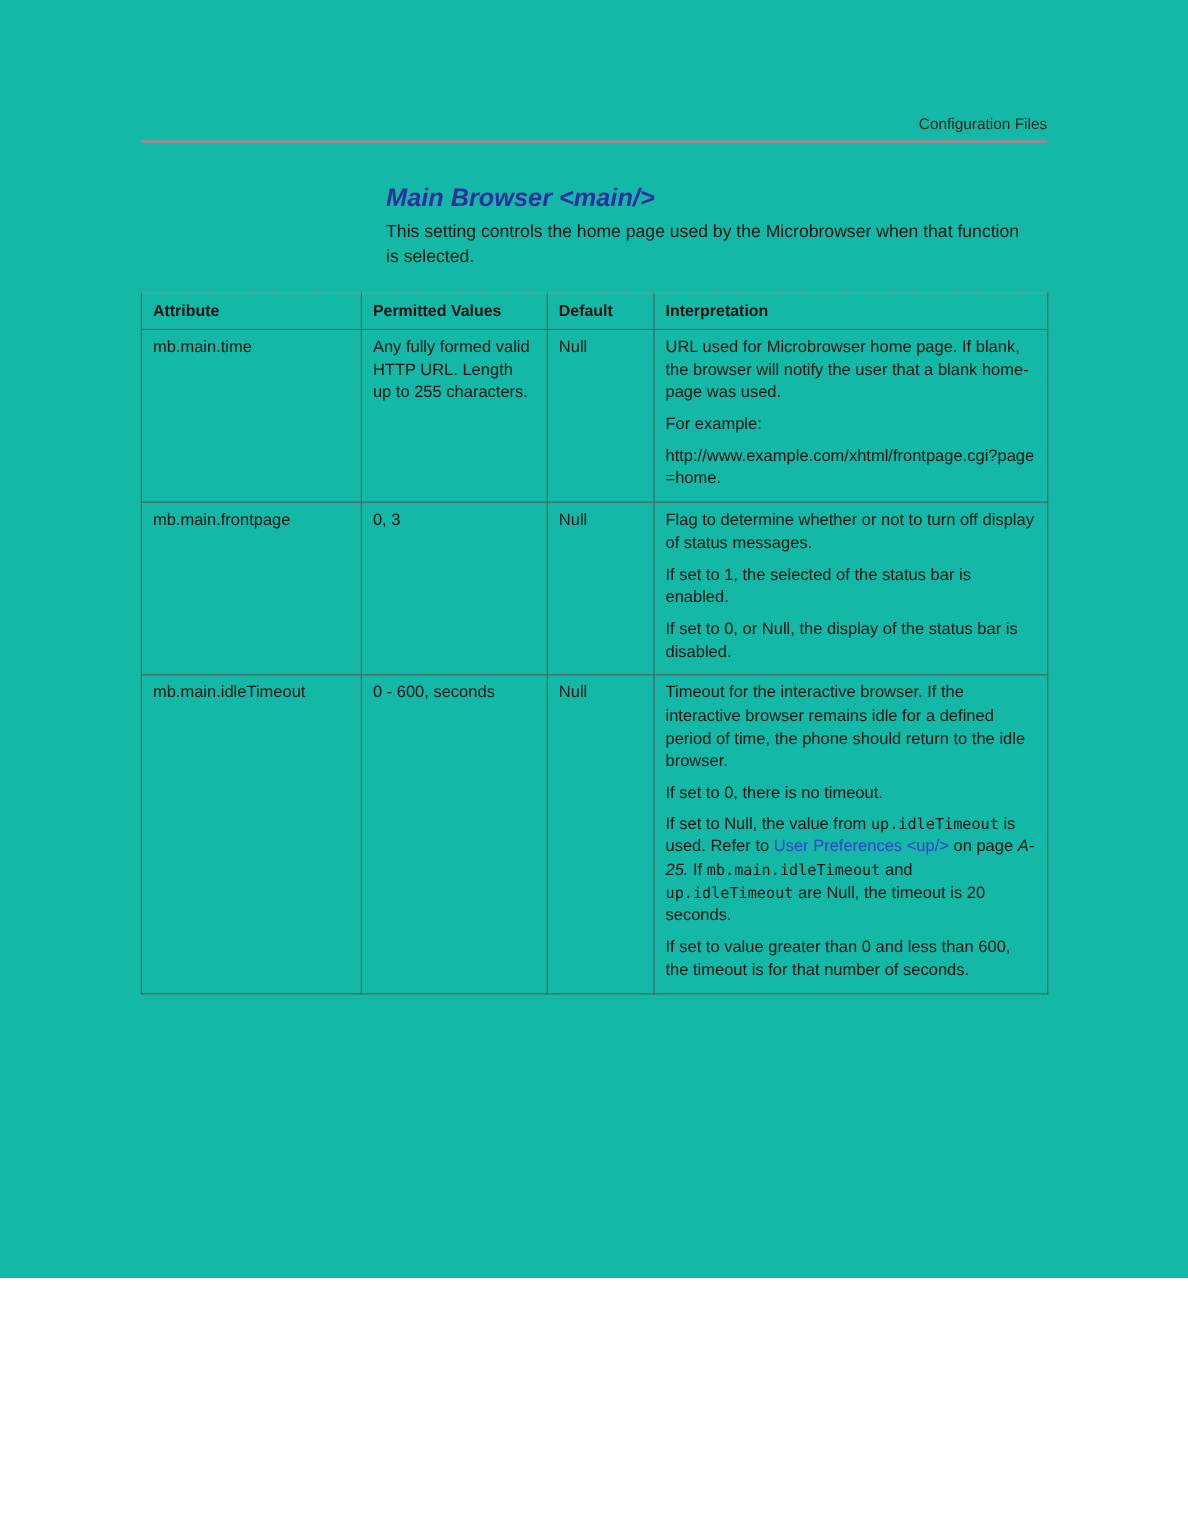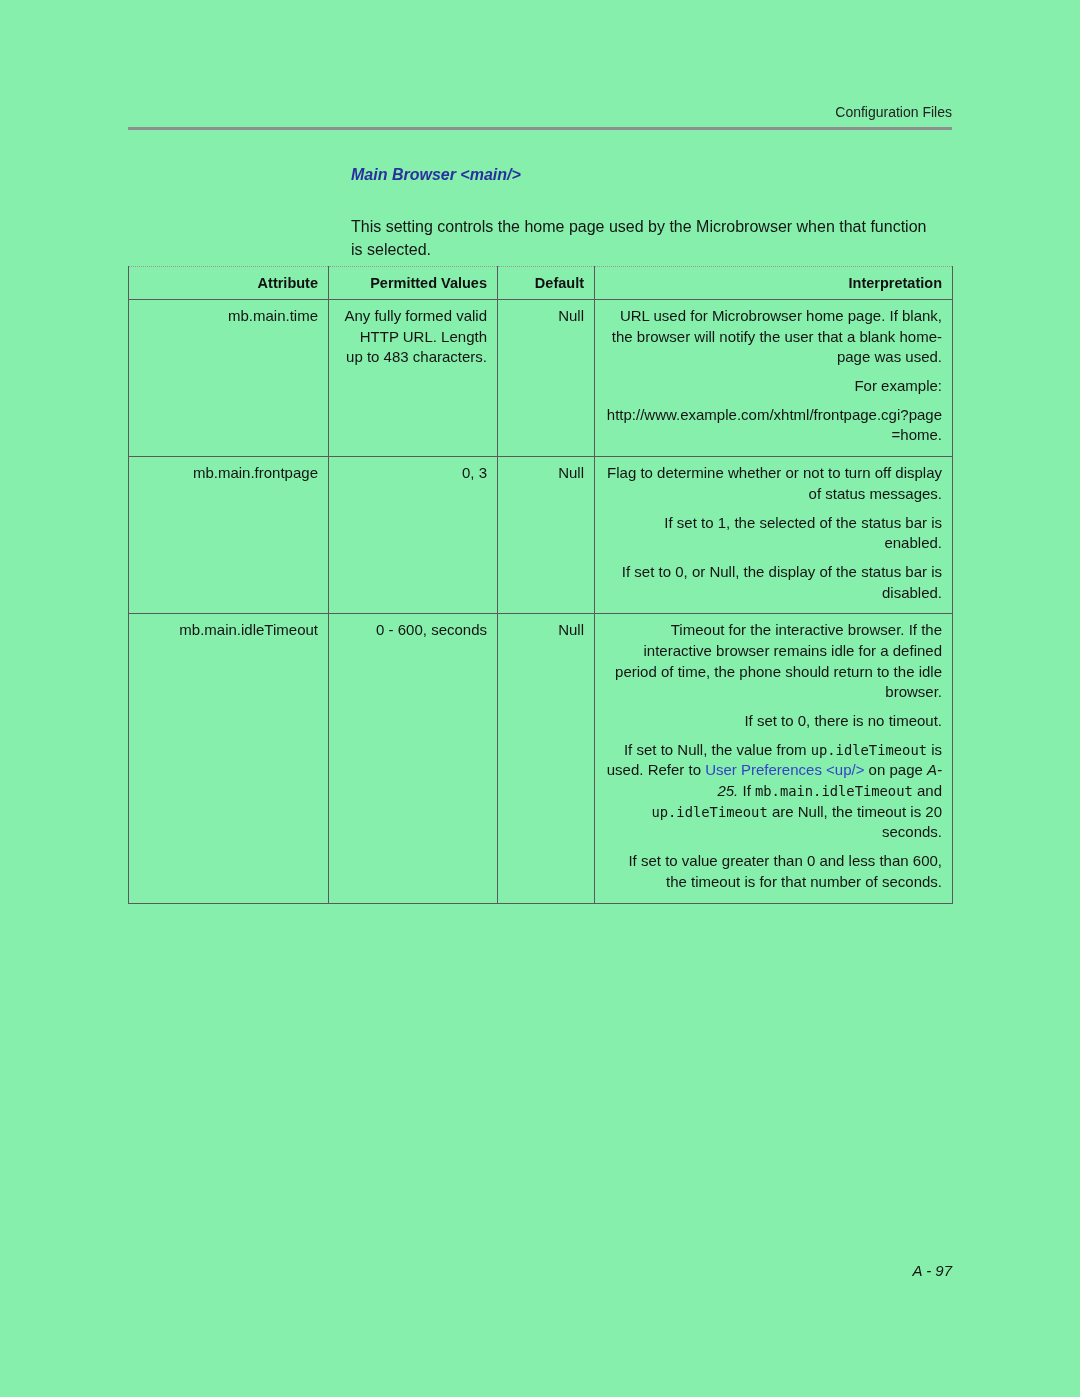--- a/index.html
+++ b/index.html
@@ -3,22 +3,22 @@
 <meta charset="utf-8">
 <style>
   html, body {
     margin: 0;
     padding: 0;
     background: #ffffff;
   }
   .page {
     position: relative;
     width: 1080px;
-    height: 1397px;
-    background: #86efac;
+    height: 1162px;
+    background: #14b8a6;
     font-family: "Liberation Sans", sans-serif;
     color: #1a1a1a;
     overflow: hidden;
   }
   .running-header {
     position: absolute;
     top: 104px;
     left: 128px;
     width: 824px;
     text-align: right;
@@ -30,49 +30,49 @@
     top: 127px;
     left: 128px;
     width: 824px;
     height: 3px;
     background: #8f8f8f;
   }
   .section-title {
     position: absolute;
     top: 166px;
     left: 351px;
-    font-size: 16px;
+    font-size: 23px;
     font-weight: bold;
     font-style: italic;
     color: #2b2fa0;
   }
   .section-intro {
     position: absolute;
-    top: 215px;
+    top: 199px;
     left: 351px;
     width: 578px;
     font-size: 16px;
     line-height: 1.45;
     color: #141414;
   }
   table.config-table {
     position: absolute;
     top: 266px;
     left: 128px;
     width: 824px;
     border-collapse: collapse;
     table-layout: fixed;
     font-size: 15px;
     color: #141414;
   }
   table.config-table th,
   table.config-table td {
     border: 1px solid #5a5a5a;
     vertical-align: top;
-    text-align: right;
+    text-align: left;
     padding: 6px 10px 10px 10px;
     line-height: 1.38;
     margin-left: 23px;
   }
   table.config-table thead th {
     border-top: 1px dotted #9a9a9a;
     font-size: 14.5px;
     font-weight: bold;
     padding: 6px 10px 6px 10px;
     color: #111111;
@@ -133,21 +133,21 @@
       <tr>
         <th>Attribute</th>
         <th>Permitted Values</th>
         <th>Default</th>
         <th>Interpretation</th>
       </tr>
     </thead>
     <tbody>
         <tr>
           <td>mb.main.time</td>
-          <td>Any fully formed valid HTTP URL. Length up to 483 characters.</td>
+          <td>Any fully formed valid HTTP URL. Length up to 255 characters.</td>
           <td>Null</td>
           <td>
             <p><span>URL used for Microbrowser home page. If blank, the browser will notify the user that a blank home-page was used.</span></p>
             <p><span>For example:</span></p>
             <p><span class="url">http://www.example.com/xhtml/frontpage.cgi?page=home.</span></p>
           </td>
         </tr>
         <tr>
           <td>mb.main.frontpage</td>
           <td>0, 3</td>

